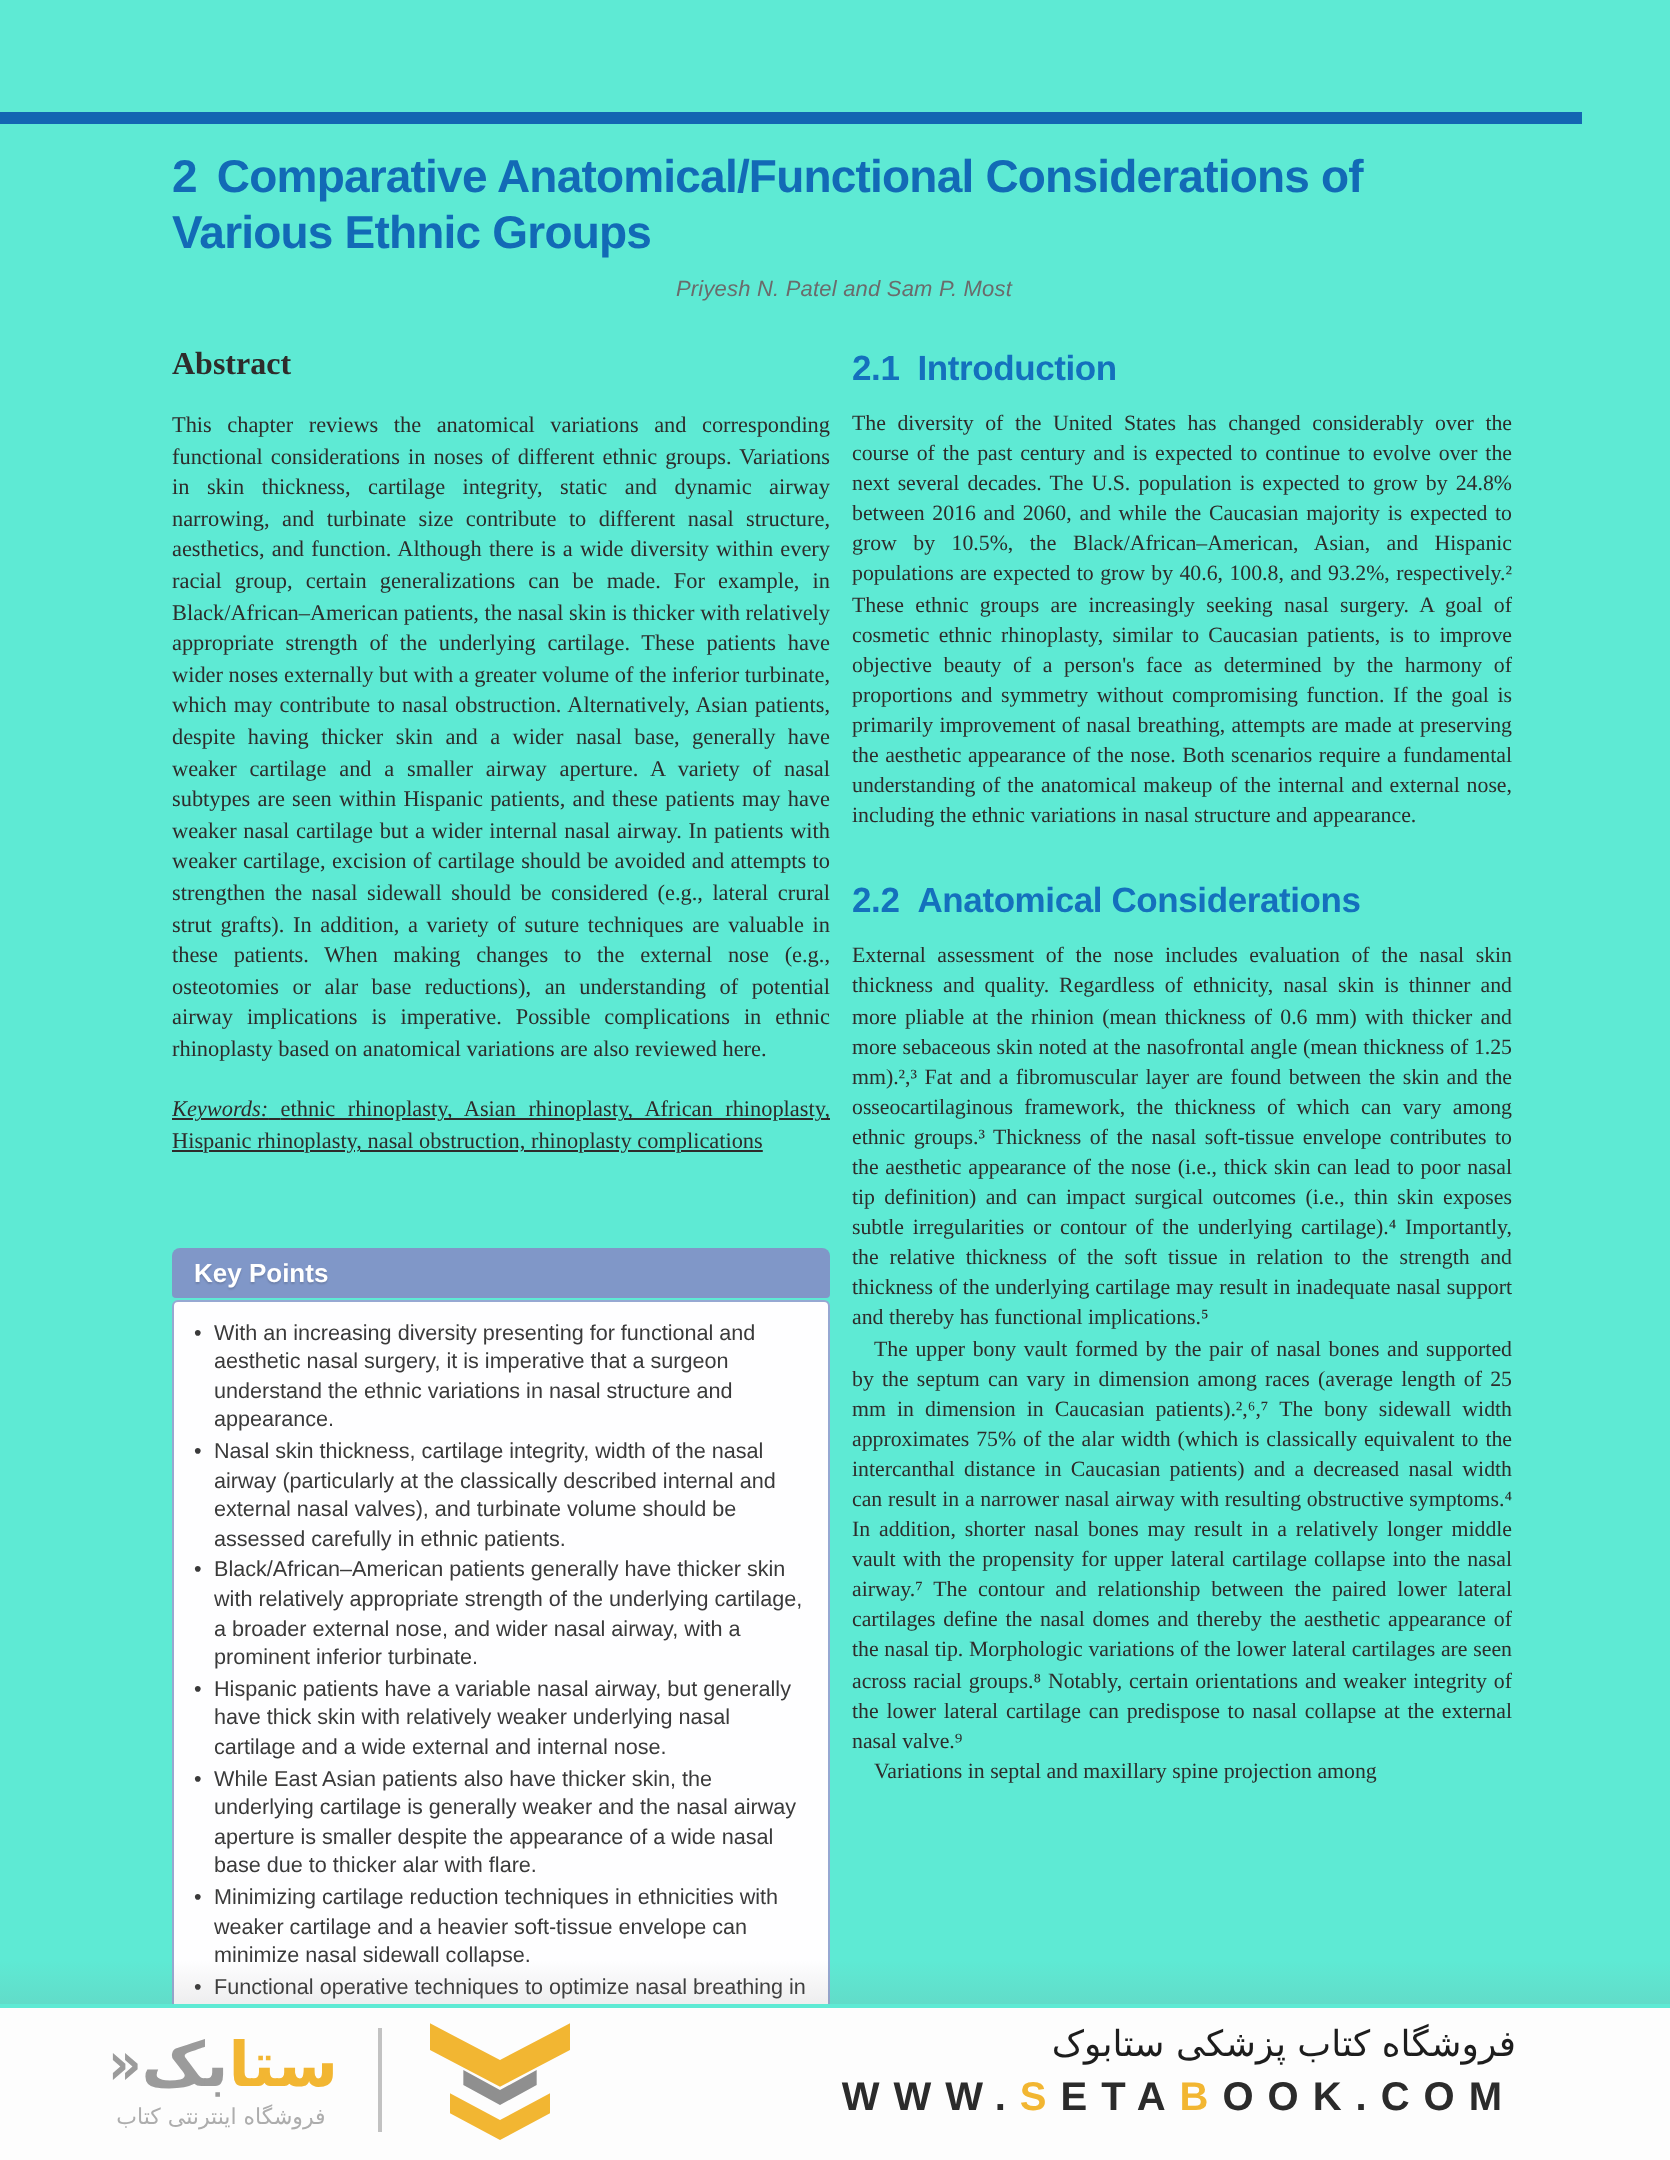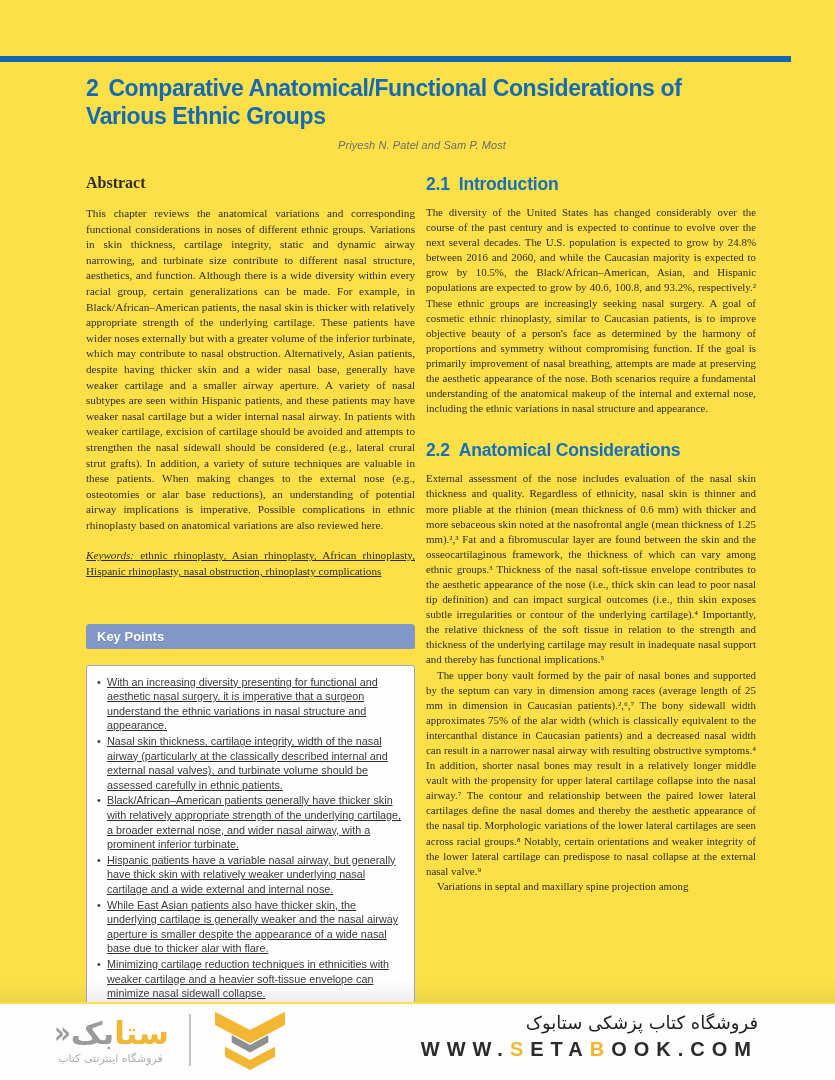--- a/index.html
+++ b/index.html
@@ -1,19 +1,19 @@
 <!DOCTYPE html>
 <html><head>
 <meta charset="utf-8">
 <style>
   * { margin:0; padding:0; box-sizing:border-box; }
   html,body { background:#e9e9e9; }
   .page {
     position:relative; width:835px; height:1080px; margin:0 auto;
-    background:#fde047; overflow:hidden;
+    background:#5eead4; overflow:hidden;
     font-family:"Liberation Serif", serif; color:#2e2c2b;
   }
   .top-rule { position:absolute; top:56px; left:0; width:791px; height:6px; background:#1366b2; }
 
   .chapter-header { position:absolute; left:86px; top:74px; width:672px; }
   .chapter-title {
     font-family:"Liberation Sans", sans-serif; font-weight:bold;
     font-size:23px; line-height:28px; letter-spacing:-0.4px; color:#126ab6;
   }
   .chapter-title .num { margin-right:10px; }
@@ -43,22 +43,22 @@
 
   .kp-box { margin-top:17px; }
   .kp-header {
     background:#8097c8; color:#ffffff;
     font-family:"Liberation Sans", sans-serif; font-weight:bold; font-size:13px;
     padding:5px 11px 5px 11px; border-radius:4px 4px 2px 2px;
     text-shadow:0 1px 1px rgba(0,0,0,0.15);
     margin-top:44px;
   }
   .kp-body {
-    margin-top:16px; border:1.5px solid #96a8d2; border-radius:3px;
-    background:#fefeff; padding:9px 8px 10px 7px;text-decoration:underline;
+    margin-top:1px; border:1.5px solid #96a8d2; border-radius:3px;
+    background:#fefeff; padding:9px 8px 10px 7px;
   }
   .kp-list { list-style:none; font-family:"Liberation Sans", sans-serif; font-size:10.8px; line-height:14.6px; color:#3a3a3a; }
   .kp-list li { position:relative; padding-left:13px; margin-bottom:1px; }
   .kp-list li::before { content:"\2022"; position:absolute; left:3px; top:0; }
 
   .cut-band { position:absolute; left:0; top:980px; width:835px; height:22px;
     background:linear-gradient(rgba(120,120,120,0), rgba(120,120,120,0.12)); pointer-events:none; }
 
   
   .footer { position:absolute; left:0; top:1004px; width:835px; height:76px; background:#fdfdfd; }

